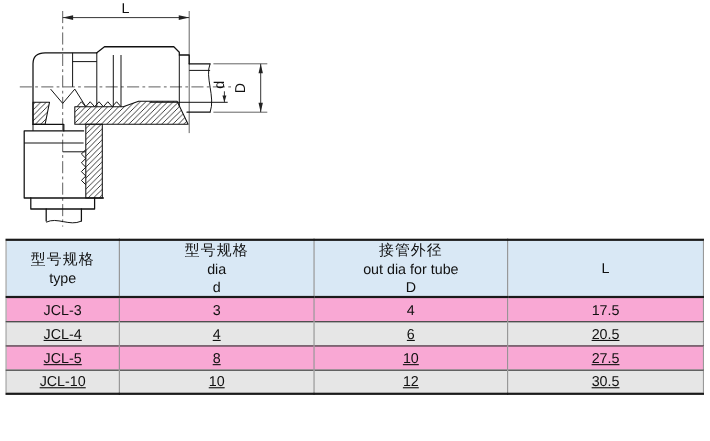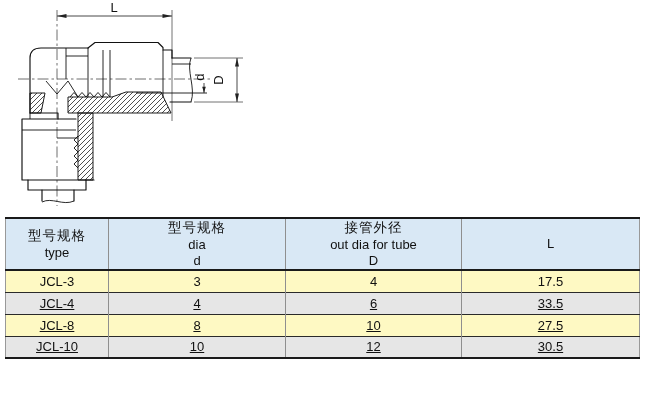--- a/index.html
+++ b/index.html
@@ -28,21 +28,21 @@
   .spec-table col.c1{width:103px;}
   .spec-table col.c2{width:177px;}
   .spec-table col.c3{width:176px;}
   .spec-table col.c4{width:178px;}
   .spec-table th,.spec-table td{
     border-left:1px solid #8f8f8f;padding:0;font-weight:normal;vertical-align:middle;
   }
   .spec-table th:first-child,.spec-table td:first-child{border-left:none;}
   .spec-table thead tr{height:48px;background:#d9e8f5;}
   .spec-table thead th{border-bottom:2px solid #1a1a1a;}
-  .spec-table tbody tr{height:22px;background:#fef9c3;}
+  .spec-table tbody tr{height:22px;background:#f9a8d4;}
   .spec-table tbody tr:nth-child(even){background:#e6e6e6;}
   .spec-table tbody tr + tr td{border-top:1.2px solid #2a2a2a;text-decoration:underline;}
   .hline{display:block;line-height:16px;}
   .hline.cjk{font-size:13.5px;letter-spacing:1px;line-height:18px;}
 </style>
 </head>
 <body>
 
 <svg id="drawing" width="250" height="212" viewBox="0 0 250 212" aria-hidden="true">
   <defs>
@@ -138,24 +138,24 @@
     <tr>
       <td>JCL-3</td>
       <td>3</td>
       <td>4</td>
       <td>17.5</td>
     </tr>
     <tr>
       <td>JCL-4</td>
       <td>4</td>
       <td>6</td>
-      <td>33.5</td>
+      <td>20.5</td>
     </tr>
     <tr>
-      <td>JCL-8</td>
+      <td>JCL-5</td>
       <td>8</td>
       <td>10</td>
       <td>27.5</td>
     </tr>
     <tr>
       <td>JCL-10</td>
       <td>10</td>
       <td>12</td>
       <td>30.5</td>
     </tr>

